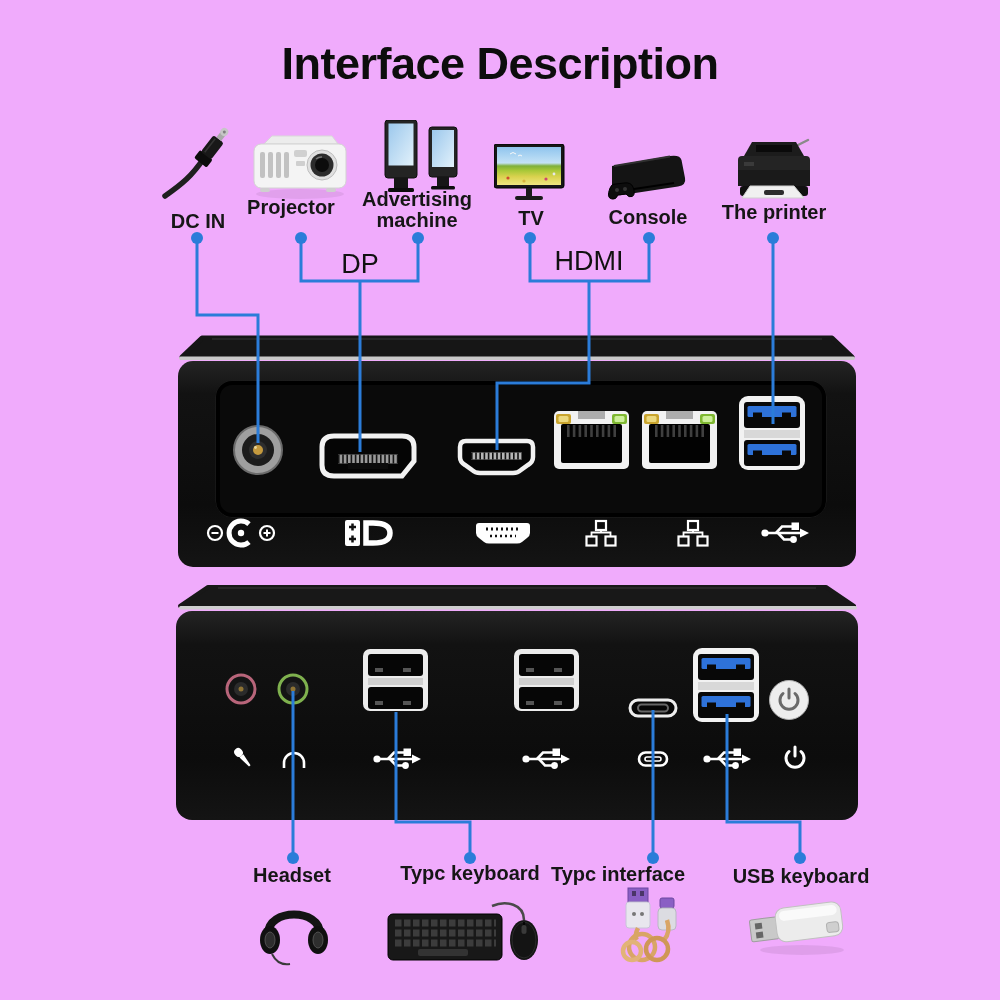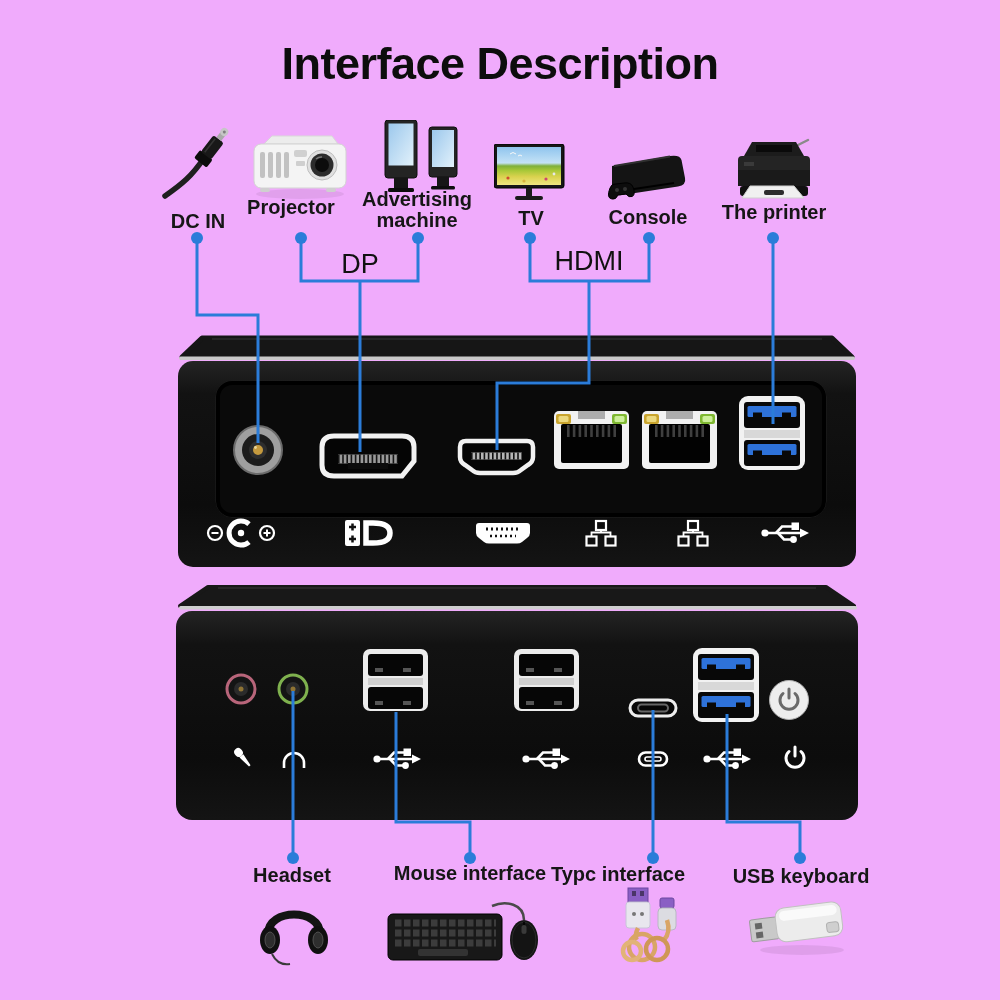--- a/index.html
+++ b/index.html
@@ -340,21 +340,21 @@
       <rect x="4" y="26" width="28" height="22" rx="2" fill="#c9c9c9" stroke="#9e9e9e"></rect>
       <rect x="9" y="30" width="7" height="6" fill="#666"></rect>
       <rect x="9" y="39" width="7" height="6" fill="#666"></rect>
       <rect x="30" y="18" width="66" height="34" rx="9" fill="#ececec" stroke="#c0c0c0"></rect>
       <rect x="34" y="21" width="58" height="10" rx="5" fill="#fafafa"></rect>
       <rect x="80" y="38" width="12" height="10" rx="3" fill="#cfcfcf" stroke="#b0b0b0"></rect>
     </g>
   </svg>
 
   <div class="dev-label" style="left:292px;top:864px">Headset</div>
-  <div class="dev-label" style="left:470px;top:862px">Mouse interface</div>
+  <div class="dev-label" style="left:470px;top:862px">Typc keyboard</div>
   <div class="dev-label" style="left:618px;top:863px">Typc interface</div>
   <div class="dev-label" style="left:801px;top:865px">USB keyboard</div>
 
   <svg id="connector-overlay" width="1000" height="1000" viewBox="0 0 1000 1000">
     <polyline points="197,238 197,315 258,315 258,443"></polyline>
     <polyline points="301,238 301,281 418,281 418,238"></polyline>
     <polyline points="360,281 360,452"></polyline>
     <polyline points="530,238 530,281 649,281 649,238"></polyline>
     <polyline points="589,281 589,383 497,383 497,450"></polyline>
     <polyline points="773,238 773,424"></polyline>

